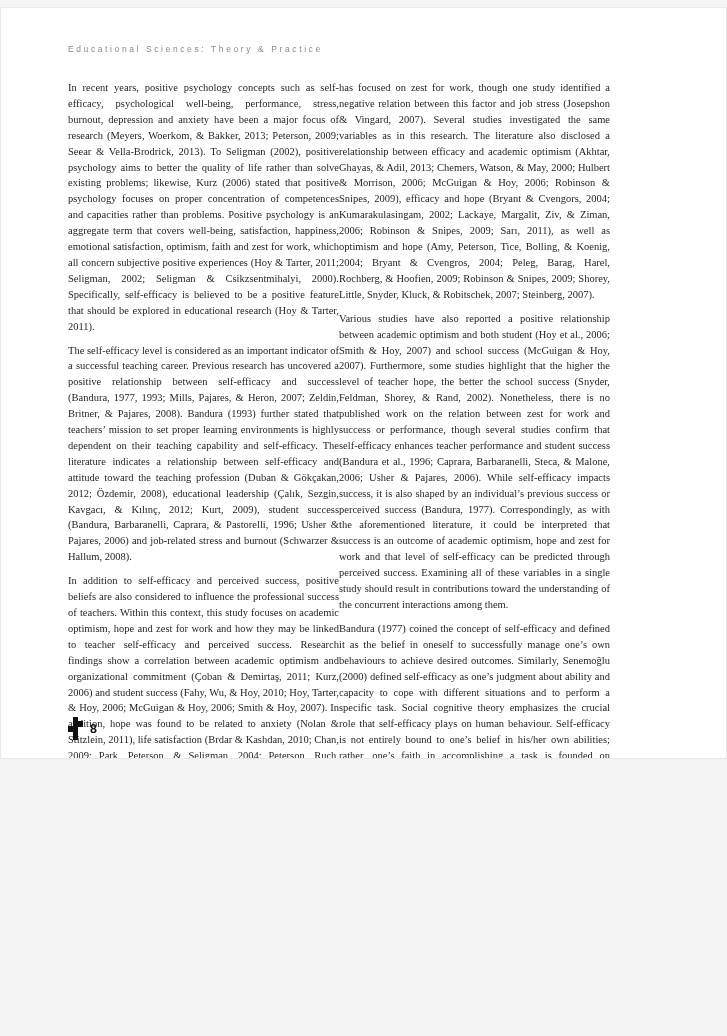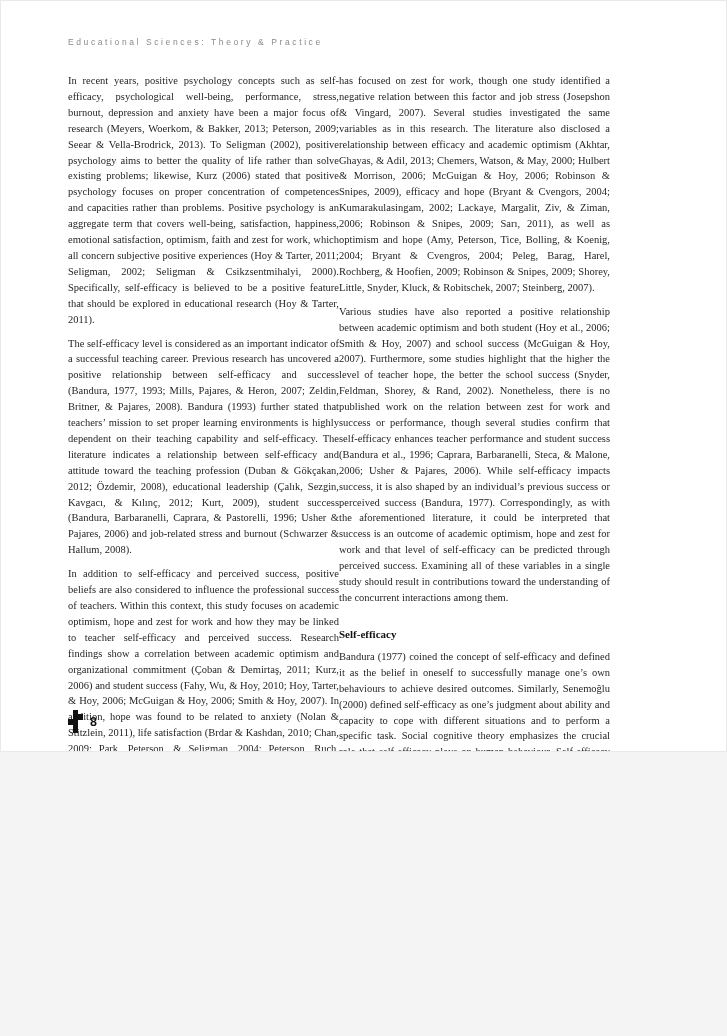--- a/index.html
+++ b/index.html
@@ -1,21 +1,21 @@
 <!DOCTYPE html>
 <html><head>
 <meta charset="utf-8">
 <style>
   * { margin: 0; padding: 0; box-sizing: border-box; }
   html, body { background: #f4f4f4; }
   .page {
     position: relative;
     width: 727px;
     height: 752px;
-    margin: 0 auto;
+    margin: 7px auto;
     background: #ffffff;
     border: 1px solid #e9e9e9;
     font-family: "Liberation Serif", serif;
     color: #1f1f1f;
     overflow: hidden;
   }
   .running-head {
     position: absolute;
     top: 36px;
     left: 67px;
@@ -78,21 +78,20 @@
 
     <section class="col">
       <p>In recent years, positive psychology concepts such as self-efficacy, psychological well-being, performance, stress, burnout, depression and anxiety have been a major focus of research (Meyers, Woerkom, &amp; Bakker, 2013; Peterson, 2009; Seear &amp; Vella-Brodrick, 2013). To Seligman (2002), positive psychology aims to better the quality of life rather than solve existing problems; likewise, Kurz (2006) stated that positive psychology focuses on proper concentration of competences and capacities rather than problems. Positive psychology is an aggregate term that covers well-being, satisfaction, happiness, emotional satisfaction, optimism, faith and zest for work, which all concern subjective positive experiences (Hoy &amp; Tarter, 2011; Seligman, 2002; Seligman &amp; Csikzsentmihalyi, 2000). Specifically, self-efficacy is believed to be a positive feature that should be explored in educational research (Hoy &amp; Tarter, 2011).</p>
       <p>The self-efficacy level is considered as an important indicator of a successful teaching career. Previous research has uncovered a positive relationship between self-efficacy and success (Bandura, 1977, 1993; Mills, Pajares, &amp; Heron, 2007; Zeldin, Britner, &amp; Pajares, 2008). Bandura (1993) further stated that teachers’ mission to set proper learning environments is highly dependent on their teaching capability and self-efficacy. The literature indicates a relationship between self-efficacy and attitude toward the teaching profession (Duban &amp; Gökçakan, 2012; Özdemir, 2008), educational leadership (Çalık, Sezgin, Kavgacı, &amp; Kılınç, 2012; Kurt, 2009), student success (Bandura, Barbaranelli, Caprara, &amp; Pastorelli, 1996; Usher &amp; Pajares, 2006) and job-related stress and burnout (Schwarzer &amp; Hallum, 2008).</p>
       <p>In addition to self-efficacy and perceived success, positive beliefs are also considered to influence the professional success of teachers. Within this context, this study focuses on academic optimism, hope and zest for work and how they may be linked to teacher self-efficacy and perceived success. Research findings show a correlation between academic optimism and organizational commitment (Çoban &amp; Demirtaş, 2011; Kurz, 2006) and student success (Fahy, Wu, &amp; Hoy, 2010; Hoy, Tarter, &amp; Hoy, 2006; McGuigan &amp; Hoy, 2006; Smith &amp; Hoy, 2007). In addition, hope was found to be related to anxiety (Nolan &amp; Stitzlein, 2011), life satisfaction (Brdar &amp; Kashdan, 2010; Chan, 2009; Park, Peterson, &amp; Seligman, 2004; Peterson, Ruch, Beermann, Park, &amp; Seligman, 2007; Peterson, Park, Hall, &amp; Seligman, 2009) and organizational commitment (Bullough &amp; Hall-Kenyon, 2012). Conversely, little research</p>
     </section>
 
     <section class="col">
       <p>has focused on zest for work, though one study identified a negative relation between this factor and job stress (Josepshon &amp; Vingard, 2007). Several studies investigated the same variables as in this research. The literature also disclosed a relationship between efficacy and academic optimism (Akhtar, Ghayas, &amp; Adil, 2013; Chemers, Watson, &amp; May, 2000; Hulbert &amp; Morrison, 2006; McGuigan &amp; Hoy, 2006; Robinson &amp; Snipes, 2009), efficacy and hope (Bryant &amp; Cvengors, 2004; Kumarakulasingam, 2002; Lackaye, Margalit, Ziv, &amp; Ziman, 2006; Robinson &amp; Snipes, 2009; Sarı, 2011), as well as optimism and hope (Amy, Peterson, Tice, Bolling, &amp; Koenig, 2004; Bryant &amp; Cvengros, 2004; Peleg, Barag, Harel, Rochberg, &amp; Hoofien, 2009; Robinson &amp; Snipes, 2009; Shorey, Little, Snyder, Kluck, &amp; Robitschek, 2007; Steinberg, 2007).</p>
       <p>Various studies have also reported a positive relationship between academic optimism and both student (Hoy et al., 2006; Smith &amp; Hoy, 2007) and school success (McGuigan &amp; Hoy, 2007). Furthermore, some studies highlight that the higher the level of teacher hope, the better the school success (Snyder, Feldman, Shorey, &amp; Rand, 2002). Nonetheless, there is no published work on the relation between zest for work and success or performance, though several studies confirm that self-efficacy enhances teacher performance and student success (Bandura et al., 1996; Caprara, Barbaranelli, Steca, &amp; Malone, 2006; Usher &amp; Pajares, 2006). While self-efficacy impacts success, it is also shaped by an individual’s previous success or perceived success (Bandura, 1977). Correspondingly, as with the aforementioned literature, it could be interpreted that success is an outcome of academic optimism, hope and zest for work and that level of self-efficacy can be predicted through perceived success. Examining all of these variables in a single study should result in contributions toward the understanding of the concurrent interactions among them.</p>
-      <h2 class="section-heading">Self-efficacy</h2>
       <p>Bandura (1977) coined the concept of self-efficacy and defined it as the belief in oneself to successfully manage one’s own behaviours to achieve desired outcomes. Similarly, Senemoğlu (2000) defined self-efficacy as one’s judgment about ability and capacity to cope with different situations and to perform a specific task. Social cognitive theory emphasizes the crucial role that self-efficacy plays on human behaviour. Self-efficacy is not entirely bound to one’s belief in his/her own abilities; rather, one’s faith in accomplishing a task is founded on believing in it. These beliefs impact individuals’</p>
     </section>
 
   </div>
 
   <div class="page-footer">
     <span class="logo-mark">
       <svg width="15" height="23" viewBox="0 0 15 23" xmlns="http://www.w3.org/2000/svg" aria-hidden="true">
         <rect x="5" y="0" width="5" height="23" fill="#111"></rect>
         <rect x="0" y="9" width="5" height="6" fill="#111"></rect>

